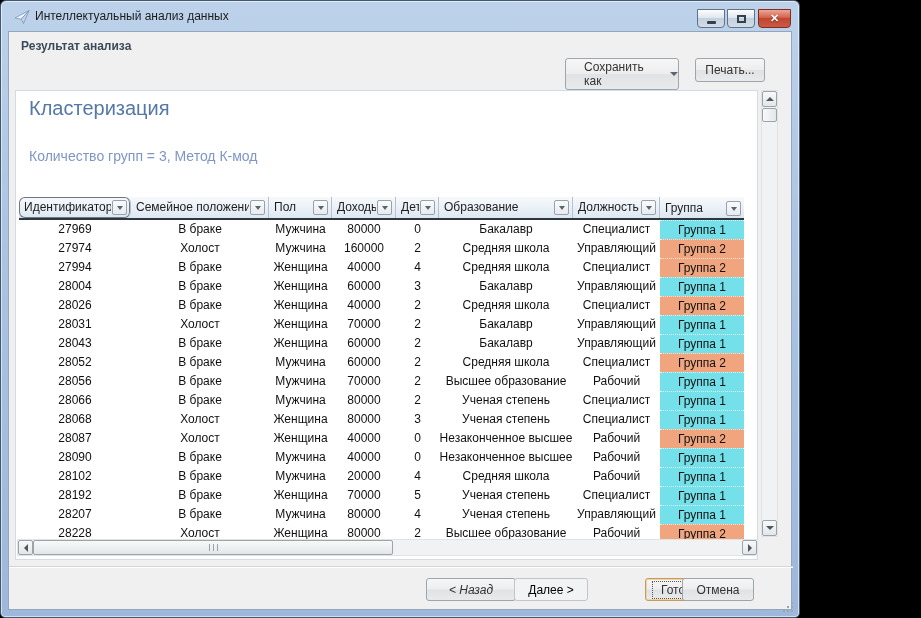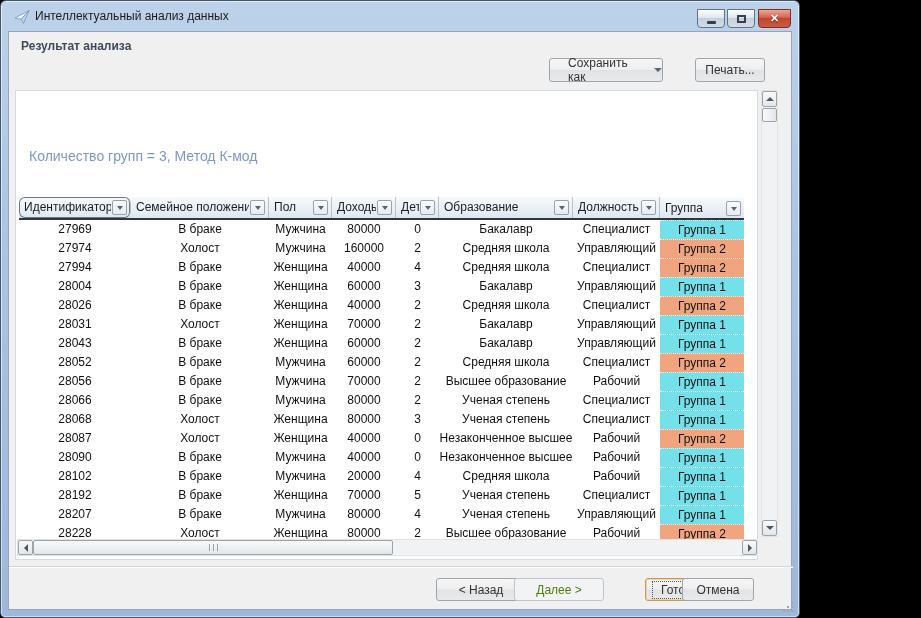--- a/index.html
+++ b/index.html
@@ -27,21 +27,21 @@
   .glyph-max{width:9px;height:8px;border:2px solid #33414f;box-sizing:border-box;background:#fff0;}
   .glyph-close{color:#fff;font-size:11px;font-weight:bold;line-height:1;text-shadow:0 1px 1px #7a2417;}
   
   .client{position:absolute;left:7px;right:7px;top:30px;bottom:7px;background:#f0f0f0;
     border:1px solid #93a6bd;box-sizing:border-box;}
   .page-title{position:absolute;left:20px;top:38px;font-size:12px;font-weight:bold;color:#3e4a5a;}
   
   .btn{box-sizing:border-box;border:1px solid #9da6ad;border-radius:3px;font-size:12px;color:#333;
     background:linear-gradient(#f6f6f6,#eeeeee 48%,#e0e2e4 52%,#e8eaec);
     display:flex;align-items:center;justify-content:center;cursor:default;}
-  .btn-saveas{position:absolute;left:548px;top:57px;width:114px;height:24px;padding-left:18px;}
+  .btn-saveas{position:absolute;left:564px;top:57px;width:114px;height:32px;padding-left:18px;}
   .btn-saveas .caret{margin-left:14px;}
   .btn-print{position:absolute;left:694px;top:57px;width:70px;height:24px;}
   .caret{width:0;height:0;border-left:4px solid transparent;border-right:4px solid transparent;
     border-top:4px solid #5a6572;display:inline-block;}
   
   .panel{position:absolute;left:14px;top:89px;width:743px;height:470px;background:#fff;
     border:1px solid #d3dce6;box-sizing:border-box;}
   .report-heading{position:absolute;left:28px;top:96px;font-size:20px;color:#5578a6;}
   .report-subheading{position:absolute;left:28px;top:147px;font-size:14px;color:#7e96c6;}
   
@@ -78,22 +78,22 @@
     background:linear-gradient(90deg,#f9f9f9,#e3e6e9);}
   .tri-up{width:0;height:0;border-left:4px solid transparent;border-right:4px solid transparent;border-bottom:4px solid #50585e;}
   .tri-down{width:0;height:0;border-left:4px solid transparent;border-right:4px solid transparent;border-top:4px solid #50585e;}
   .tri-left{width:0;height:0;border-top:4px solid transparent;border-bottom:4px solid transparent;border-right:4px solid #50585e;}
   .tri-right{width:0;height:0;border-top:4px solid transparent;border-bottom:4px solid transparent;border-left:4px solid #50585e;}
   
   .separator{position:absolute;left:8px;top:565px;width:784px;height:0;
     border-top:1px solid #d5d5d5;border-bottom:1px solid #fdfdfd;}
   .fbtn-row{position:absolute;left:0;top:577px;width:800px;height:24px;}
   .footer-btn{position:absolute;height:23px;}
-  .btn-back{left:435px;width:90px;}
-  .btn-next{left:513px;width:90px;color:#4d7c0f;background:#f2f3f4;border-color:#c2c6ca;}
+  .btn-back{left:425px;width:90px;font-style:italic;}
+  .btn-next{left:513px;width:74px;color:#000000;background:#f2f3f4;border-color:#c2c6ca;}
   .btn-finish{left:600px;width:69px;border-color:#c89b5a;box-shadow:inset 0 0 0 1px #ecd4a8;margin-left:44px;}
   .btn-finish .focus-inner{border:1px dotted #555;padding:1px 8px;}
   .btn-cancel{left:681px;width:72px;}
   .resize-grip{position:absolute;left:782px;top:598px;width:11px;height:11px;}
 </style>
 </head>
 <body>
 
 <div class="window">
 
@@ -122,20 +122,21 @@
 
   <div class="btn btn-saveas">
     <span>Сохранить как</span>
     <span class="caret"></span>
   </div>
   <div class="btn btn-print">
     <span>Печать...</span>
   </div>
 
   <div class="panel"></div>
+  <div class="report-heading">Кластеризация</div>
   <div class="report-subheading">Количество групп = 3, Метод К-мод</div>
 
   <div class="tablewrap">
     <div class="thead">
         <div class="hcell c1 sel">
           <span class="hlabel">Идентификатор</span>
           <span class="fbtn">
             <span class="caret"></span>
           </span>
         </div>

